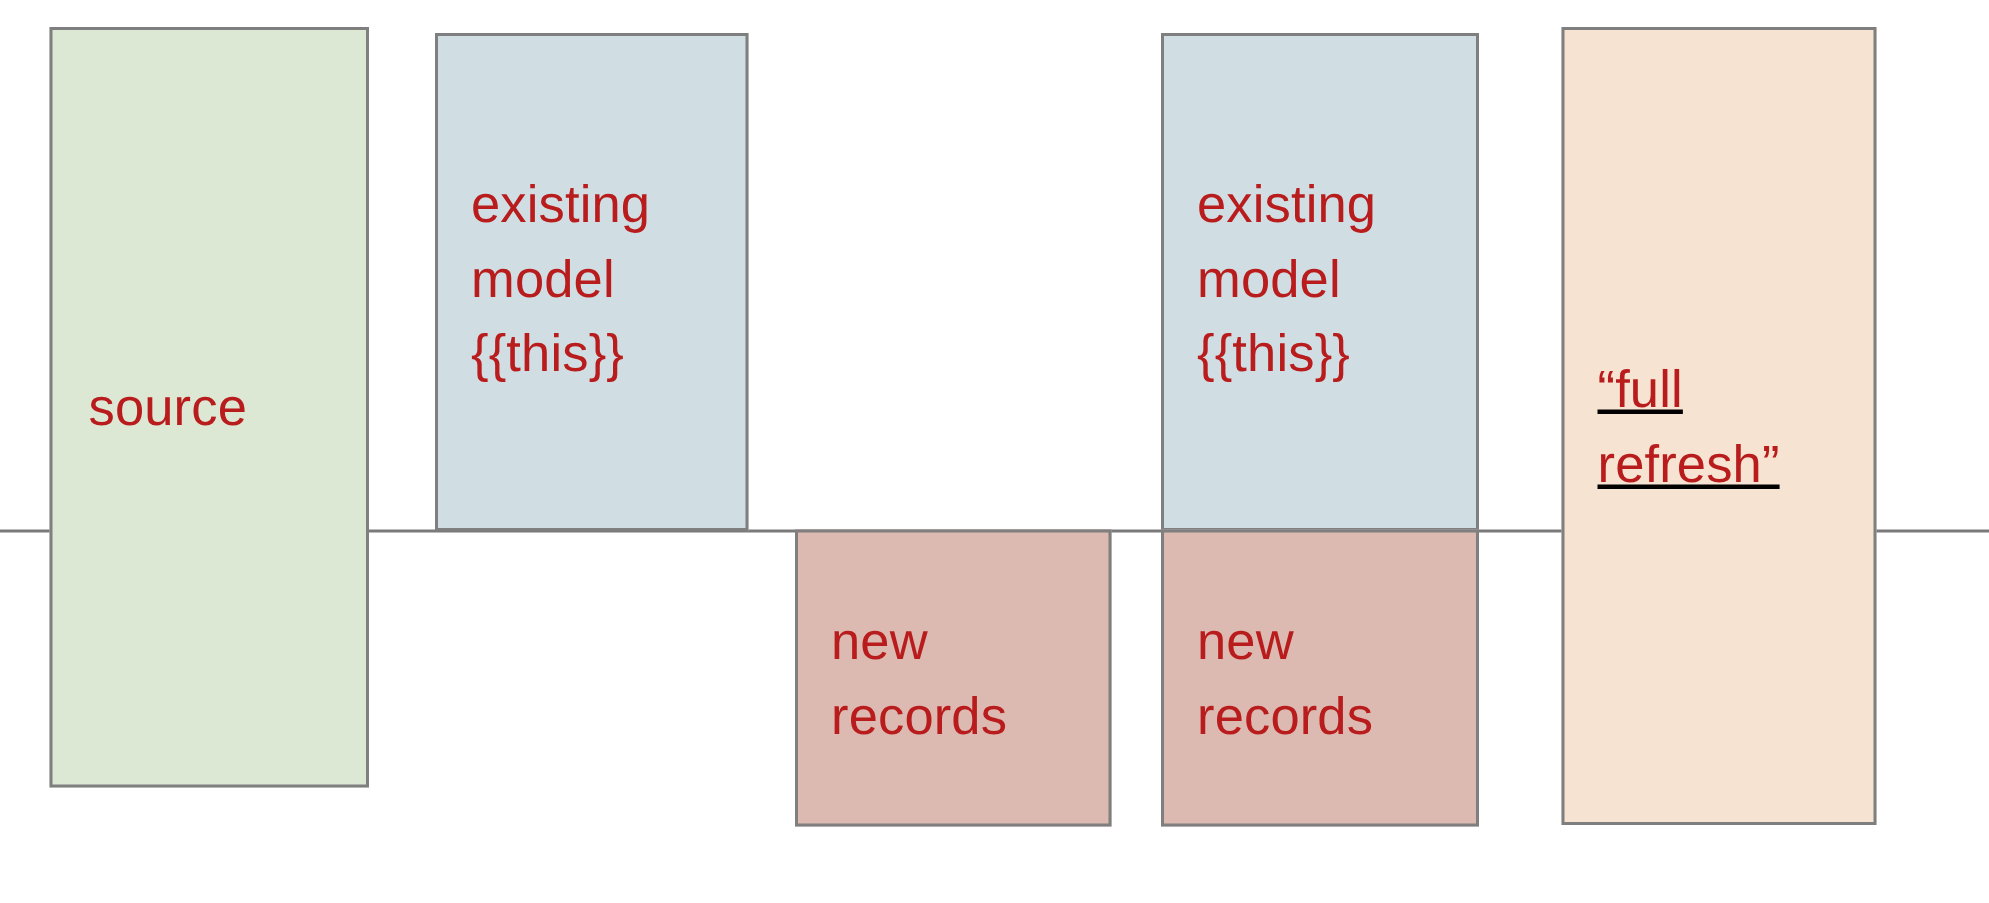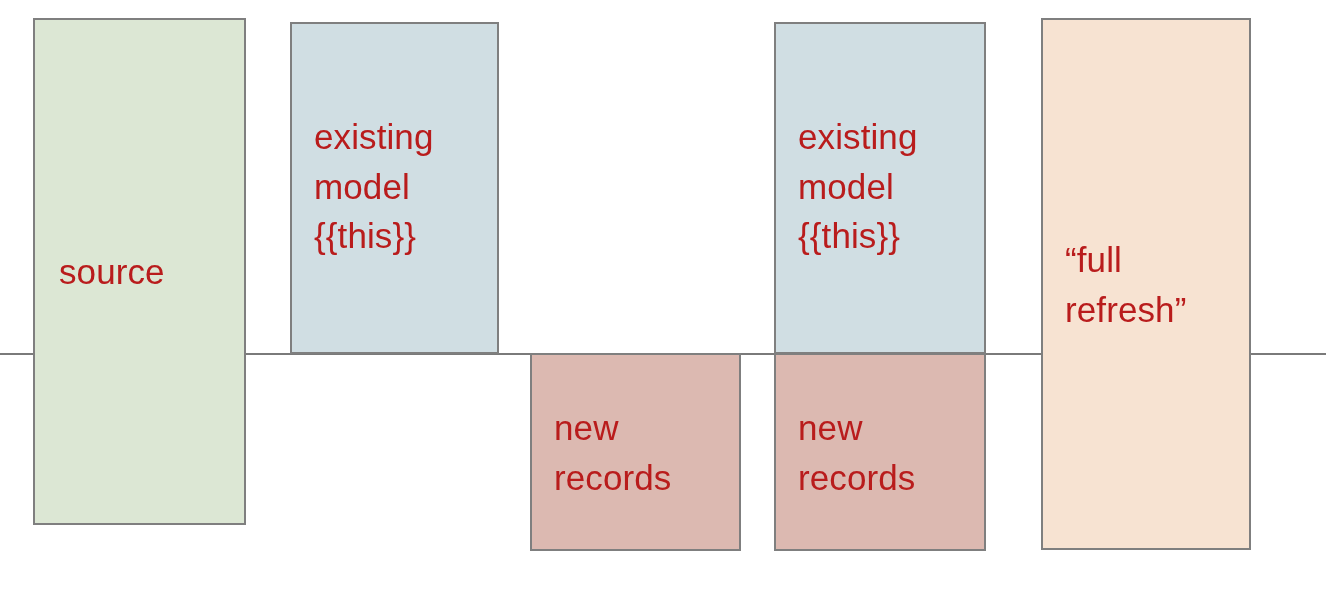--- a/index.html
+++ b/index.html
@@ -43,21 +43,21 @@
   #box-source        { left: 33px;   top: 18px;  width: 213px; height: 507px; background: #DCE7D4; }
   #box-source .box-label { padding-left: 24px; }
   #box-existing-1    { left: 290px;  top: 22px;  width: 209px; height: 332px; background: #D0DEE3; align-items: flex-start; }
   #box-existing-1 .box-label { padding-top: 88px; padding-left: 22px; }
   #box-new-1         { left: 530px;  top: 353px; width: 211px; height: 198px; background: #DCB9B1; align-items: flex-start; }
   #box-new-1 .box-label { padding-top: 48px; padding-left: 22px; }
   #box-existing-2    { left: 774px;  top: 22px;  width: 212px; height: 332px; background: #D0DEE3; align-items: flex-start; }
   #box-existing-2 .box-label { padding-top: 88px; padding-left: 22px; }
   #box-new-2         { left: 774px;  top: 353px; width: 212px; height: 198px; background: #DCB9B1; align-items: flex-start; }
   #box-new-2 .box-label { padding-top: 48px; padding-left: 22px; }
-  #box-full-refresh  { left: 1041px; top: 18px;  width: 210px; height: 532px; background: #F7E3D2; align-items: flex-start; }
+  #box-full-refresh  { left: 1041px; top: 18px;  width: 210px; height: 532px; background: #F7E3D2; align-items: flex-start; text-decoration: underline; }
   #box-full-refresh .box-label { padding-top: 215px; padding-left: 22px; }
   #baseline-main     { top: 353px; }
 </style>
 </head>
 <body>
 
 <div id="canvas">
 
   <div class="baseline" id="baseline-main"></div>
 

